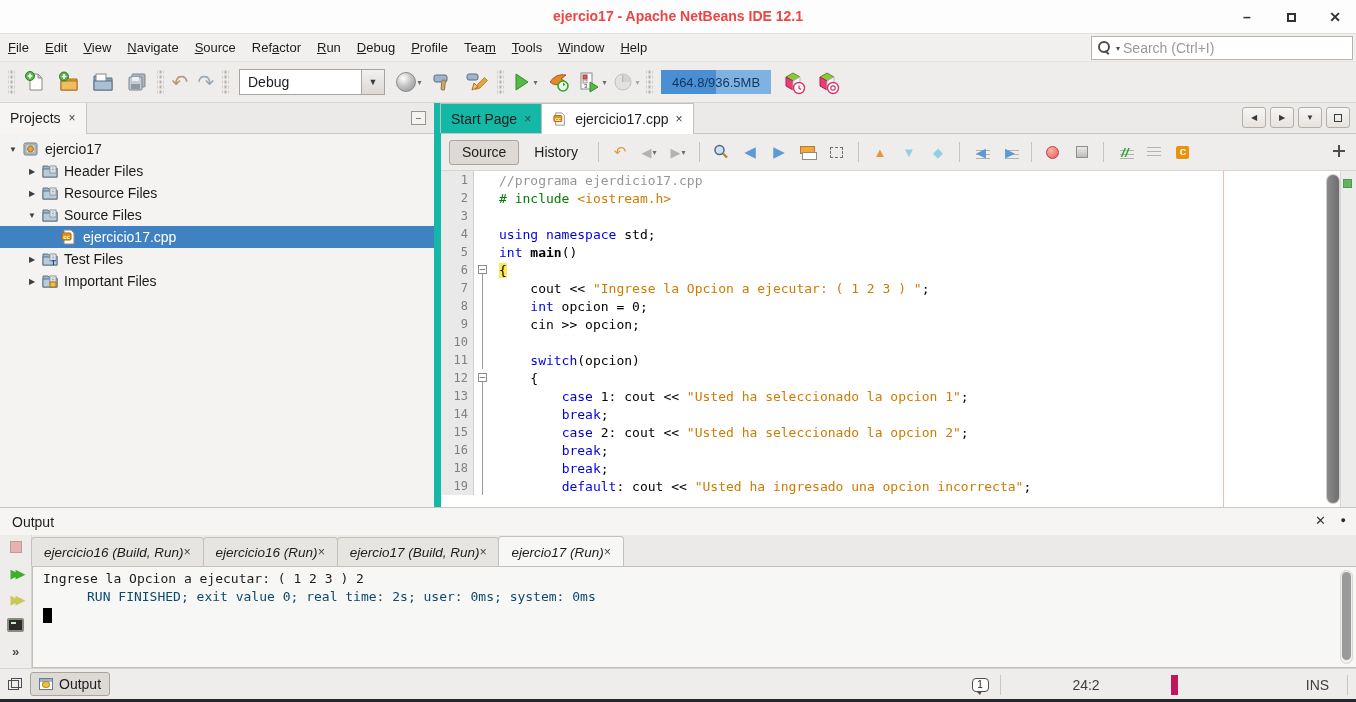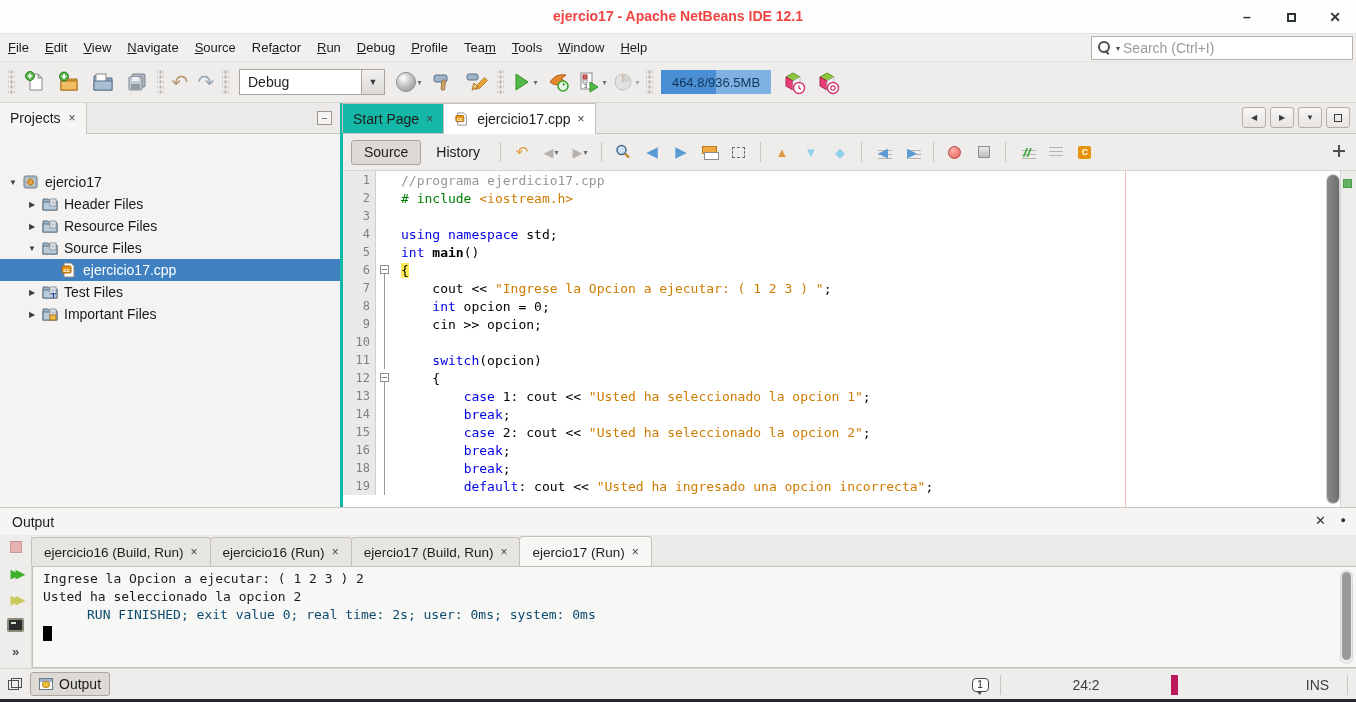--- a/index.html
+++ b/index.html
@@ -36,21 +36,21 @@
   .combo { display:flex; height:26px; margin:0 6px; }
   .combo-field { width:122px; background:#fff; border:1px solid #aba49d; border-right:none; display:flex; align-items:center; padding-left:8px; font-size:14px; color:#1d1d1d; }
   .combo-btn { width:24px; background:linear-gradient(#f2f1f0,#dcd9d6); border:1px solid #aba49d; display:flex; align-items:center; justify-content:center; font-size:9px; color:#3b3b3b; }
   .memory { width:110px; height:24px; margin:0 4px; background:linear-gradient(to right,#4a8fd3 0 49.6%, #7fb2e3 49.6% 100%); color:#10365c; display:flex; align-items:center; justify-content:center; font-size:13px; }
   .orb { width:20px; height:20px; border-radius:50%; background:radial-gradient(circle at 35% 30%, #ffffff, #c4c4c4 45%, #8d8d8d); border:1px solid #8a8a8a; }
 
   
   .main { flex:1 1 auto; display:flex; min-height:0; }
 
   
-  .projects-panel { width:343px; display:flex; flex-direction:column; background:#f4f3f2; border-right:3px solid #14b8a6;gap:33px; }
+  .projects-panel { width:441px; display:flex; flex-direction:column; background:#f4f3f2; border-right:7px solid #14b8a6; }
   .panel-tab-row { height:31px; background:#eceae8; border-bottom:1px solid #c9c5c1; display:flex; align-items:center; position:relative; }
   .panel-tab { height:31px; background:#f6f5f4; border-right:1px solid #c9c5c1; display:flex; align-items:center; padding:0 10px; gap:8px; font-size:14px; color:#1d1d1d; }
   .tab-x { color:#444; font-size:12px; }
   .panel-min-btn { position:absolute; right:8px; top:8px; width:15px; height:14px; border:1px solid #9a958f; background:#f4f3f1; display:flex; align-items:center; justify-content:center; font-size:9px; color:#333; line-height:0; }
   .tree { padding-top:4px; font-size:14px; }
   .tree-row { height:22px; display:flex; align-items:center; color:#1a1a1a; white-space:nowrap; }
   .tree-row.selected { background:#3f81c1; color:#fff; }
   .tree-arrow { width:14px; text-align:center; font-size:8px; color:#3d3d3d; flex:0 0 auto; }
   .tree-row.selected .tree-arrow { color:#fff; }
   .tree-icon { width:18px; height:16px; margin:0 5px 0 2px; flex:0 0 auto; }
@@ -114,21 +114,21 @@
   .output-body { flex:1 1 auto; display:flex; min-height:0; }
   .output-side { width:32px; flex:0 0 auto; background:#efedec; border-right:1px solid #d8d4d0; display:flex; flex-direction:column; align-items:center; padding-top:2px; gap:6px; }
   .os-btn { width:22px; height:20px; display:flex; align-items:center; justify-content:center; }
   .stop-pink { width:12px; height:12px; background:#e4a3a3; border:1px solid #b98383; opacity:.8; }
   .dbl-play { letter-spacing:-5px; font-size:13px; }
   .term-icon { width:17px; height:14px; background:#2b2b2b; border:2px solid #8b8b7a; border-radius:2px; position:relative; }
   .term-icon::before { content:""; position:absolute; left:2px; top:2px; width:5px; height:2px; background:#cfe8cf; }
   .chev { color:#4d4d4d; font-size:13px; font-weight:bold; }
   .output-main { flex:1 1 auto; display:flex; flex-direction:column; min-width:0; }
   .output-tabs { height:31px; display:flex; align-items:flex-end; background:#eceae8; flex:0 0 auto; }
-  .otab { height:29px; display:flex; align-items:center; gap:7px; padding:0 12px; background:#e7e5e2; border:1px solid #c4c0bb; border-bottom:none; border-radius:4px 4px 0 0; margin-left:-1px; font-size:13.5px; color:#1d1d1d; }
+  .otab { height:29px; display:flex; align-items:center; padding:0 12px; background:#e7e5e2; border:1px solid #c4c0bb; border-bottom:none; border-radius:4px 4px 0 0; margin-left:-1px; font-size:13.5px; color:#1d1d1d;font-style:italic; }
   .otab.active { background:#f7f7f6; height:31px; margin-bottom:-1px; }
   .console { flex:1 1 auto; background:#f7f7f6; border:1px solid #c4c0bb; border-right:none; position:relative; font-family:"DejaVu Sans Mono", monospace; font-size:13px; padding:3px 0 0 10px; overflow:hidden; }
   .console .oline { height:18px; line-height:18px; white-space:pre; color:#1a1a1a; }
   .console .oline.status { color:#0c4a6e;margin-left:44px; }
   .cursor-block { width:9px; height:15px; background:#000; margin-top:2px; }
   .out-scrollbar { position:absolute; right:3px; top:3px; bottom:3px; width:13px; background:#f0efee; border:1px solid #d8d5d2; border-radius:7px; }
   .out-scrollbar .thumb { position:absolute; left:1px; right:1px; top:1px; height:96%; background:#9a9a9a; border-radius:6px; }
 
   
   .statusbar { height:34px; flex:0 0 auto; background:#efedec; border-top:1px solid #d8d4d0; display:flex; align-items:center; padding:0 8px; position:relative; border-bottom:3px solid #23272b; }
@@ -565,21 +565,20 @@
               <span class="tab-x">×</span>
             </div>
             <div class="otab active">
               <span>ejercio17 (Run)</span>
               <span class="tab-x">×</span>
             </div>
           </div>
         <div class="console">
           <div>
               <div class="oline">Ingrese la Opcion a ejecutar: ( 1 2 3 ) 2</div>
-              <div class="oline">Usted ha seleccionado la opcion 2</div>
               <div class="oline status">RUN FINISHED; exit value 0; real time: 2s; user: 0ms; system: 0ms</div>
             </div>
           <div class="cursor-block"></div>
           <div class="out-scrollbar">
               <div class="thumb"></div>
             </div>
         </div>
       </div>
     </div>
   </div>

